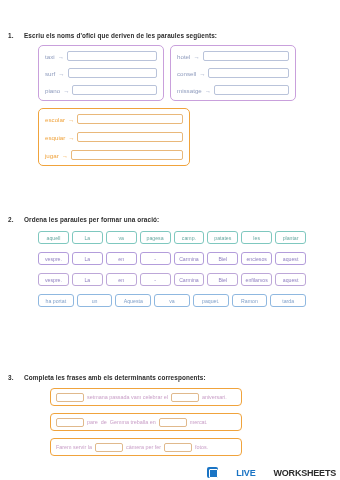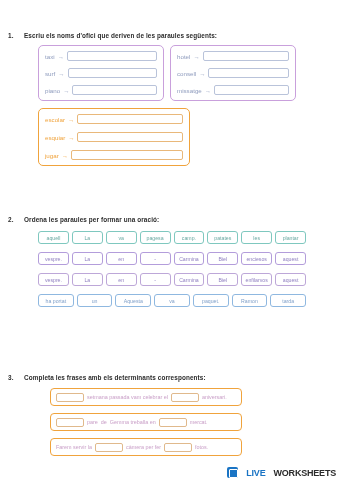--- a/index.html
+++ b/index.html
@@ -131,21 +131,21 @@
     background:#fff;
   }
 
   
   .wm{
     position:absolute;
     right:4px;
     bottom:2px;
     display:flex;
     align-items:center;
-    gap:8px;
+    gap:18px;
     font-size:9px;
     font-weight:bold;
     letter-spacing:-.2px;
   }
   .wm-mark{
     width:11px;height:11px;
     background:#1a74c4;
     border-radius:2px;
     position:relative;
     flex:0 0 11px;

